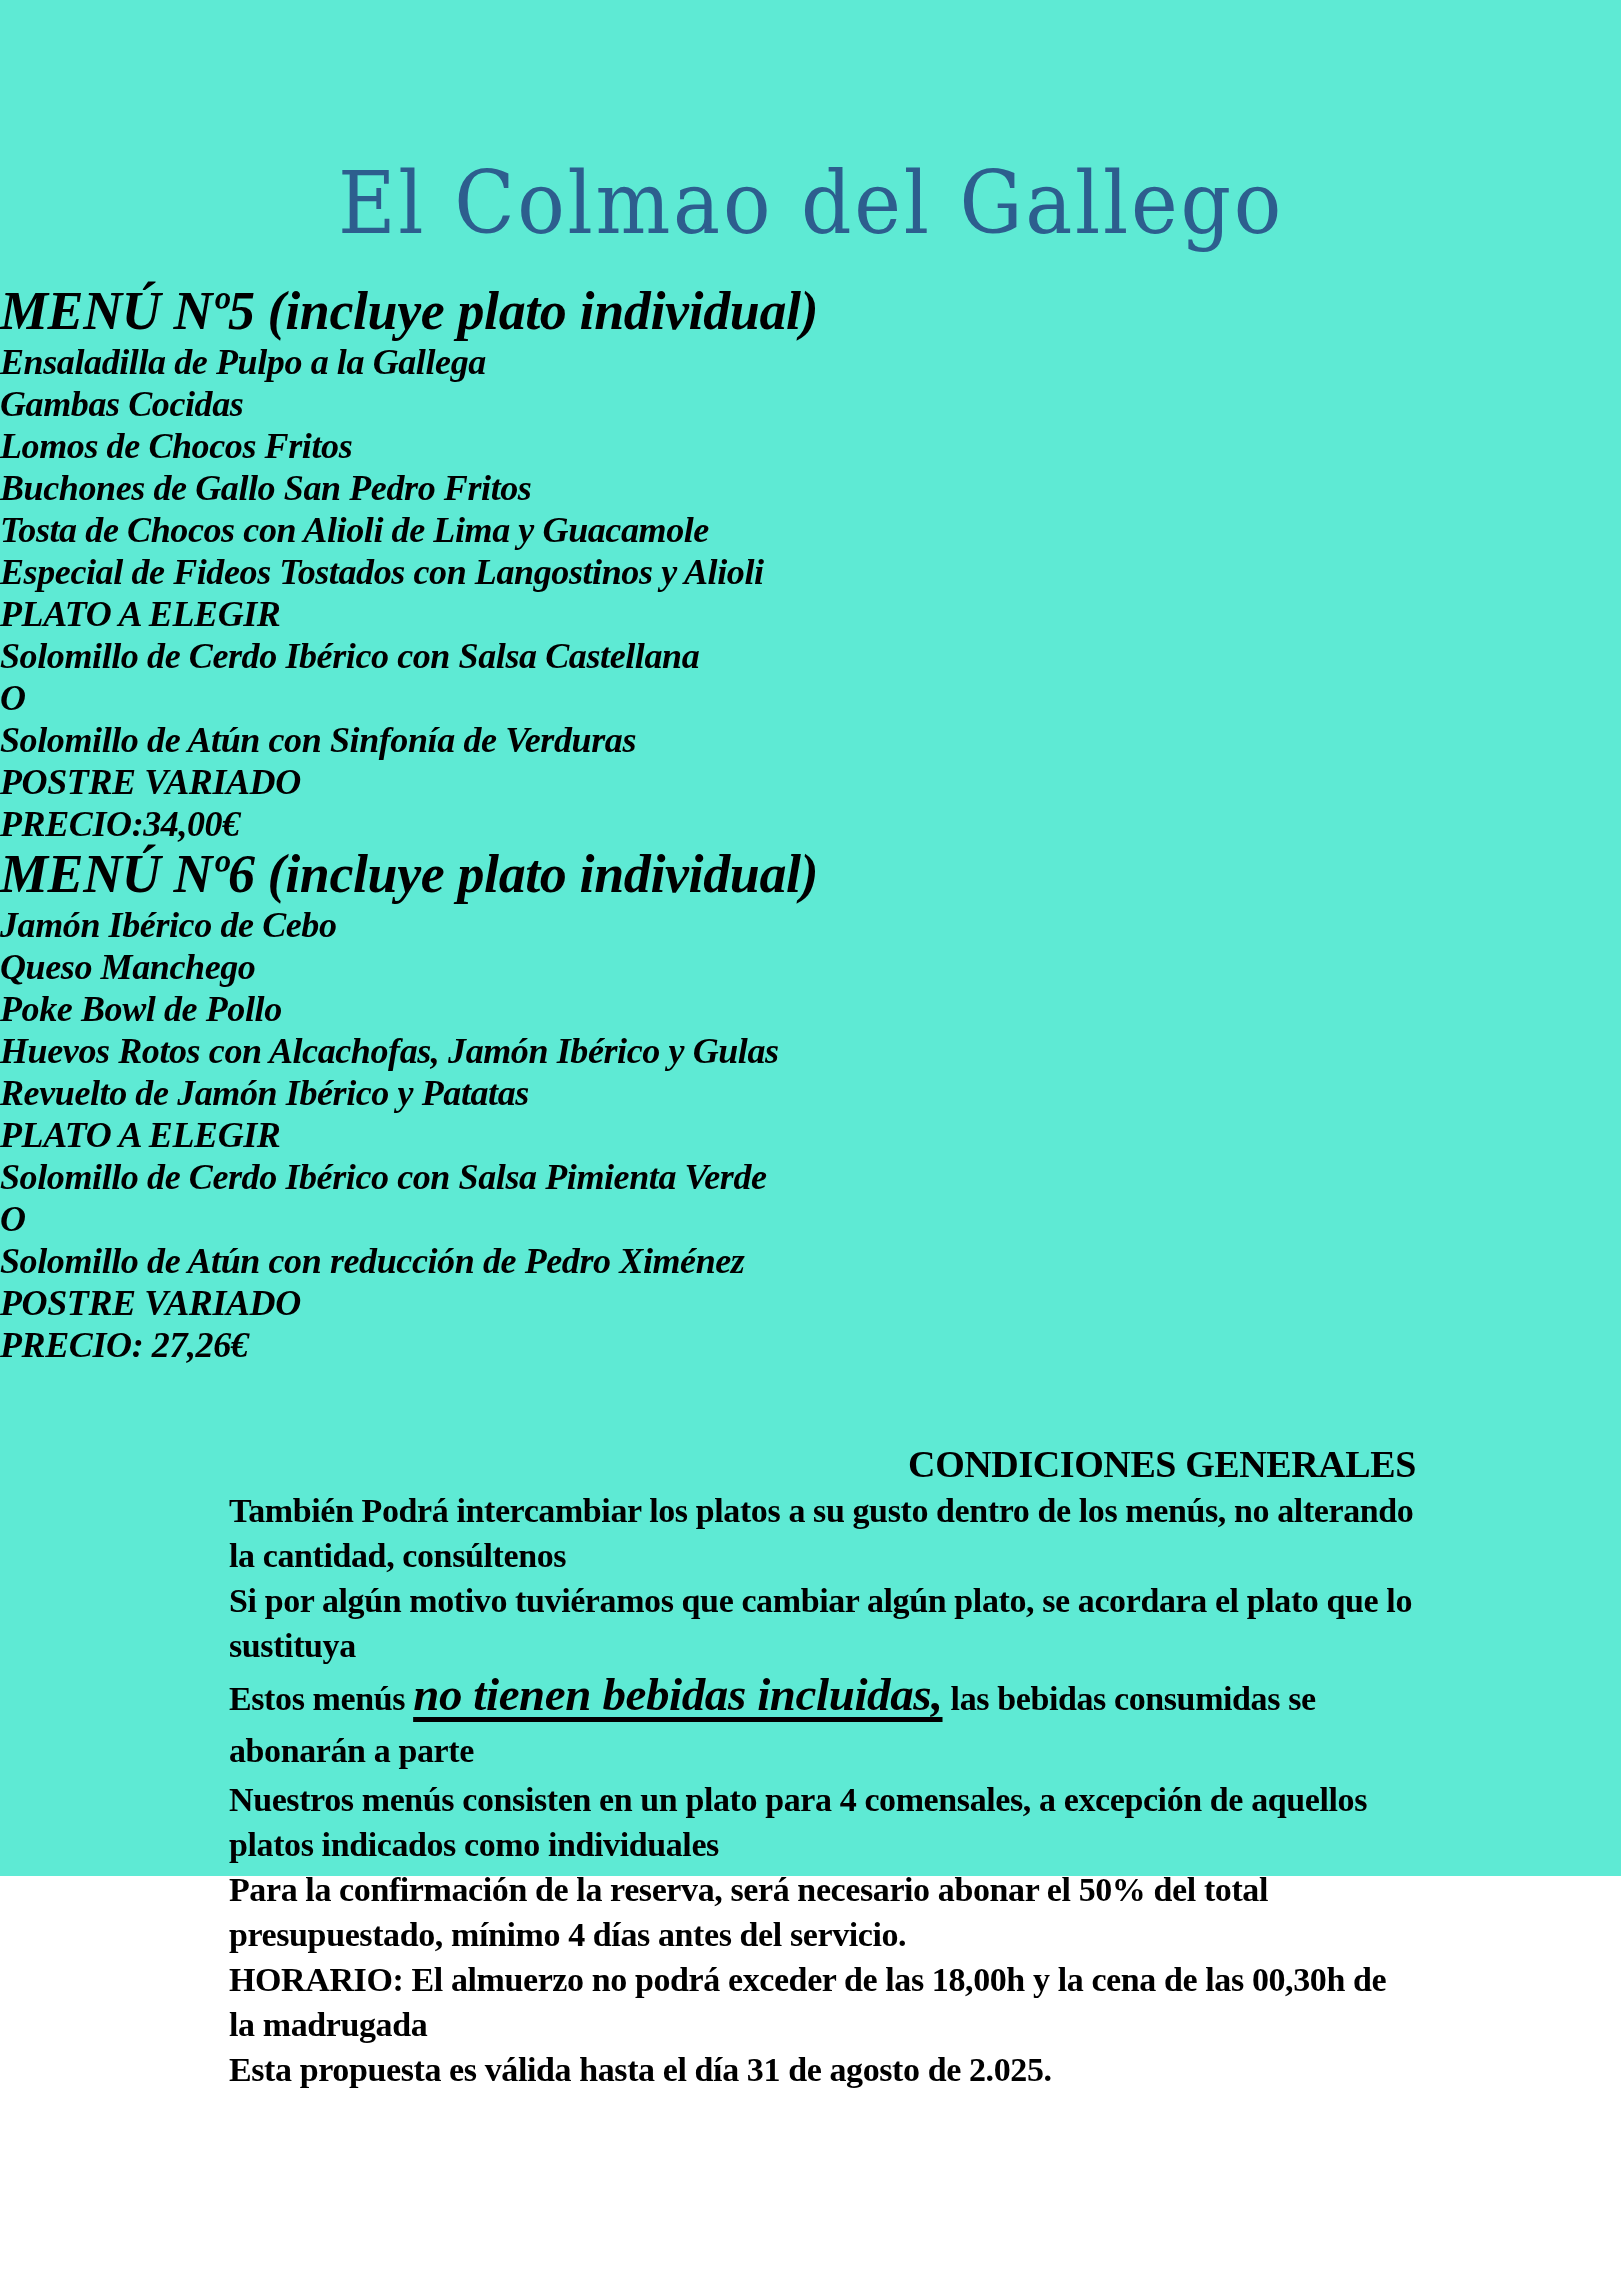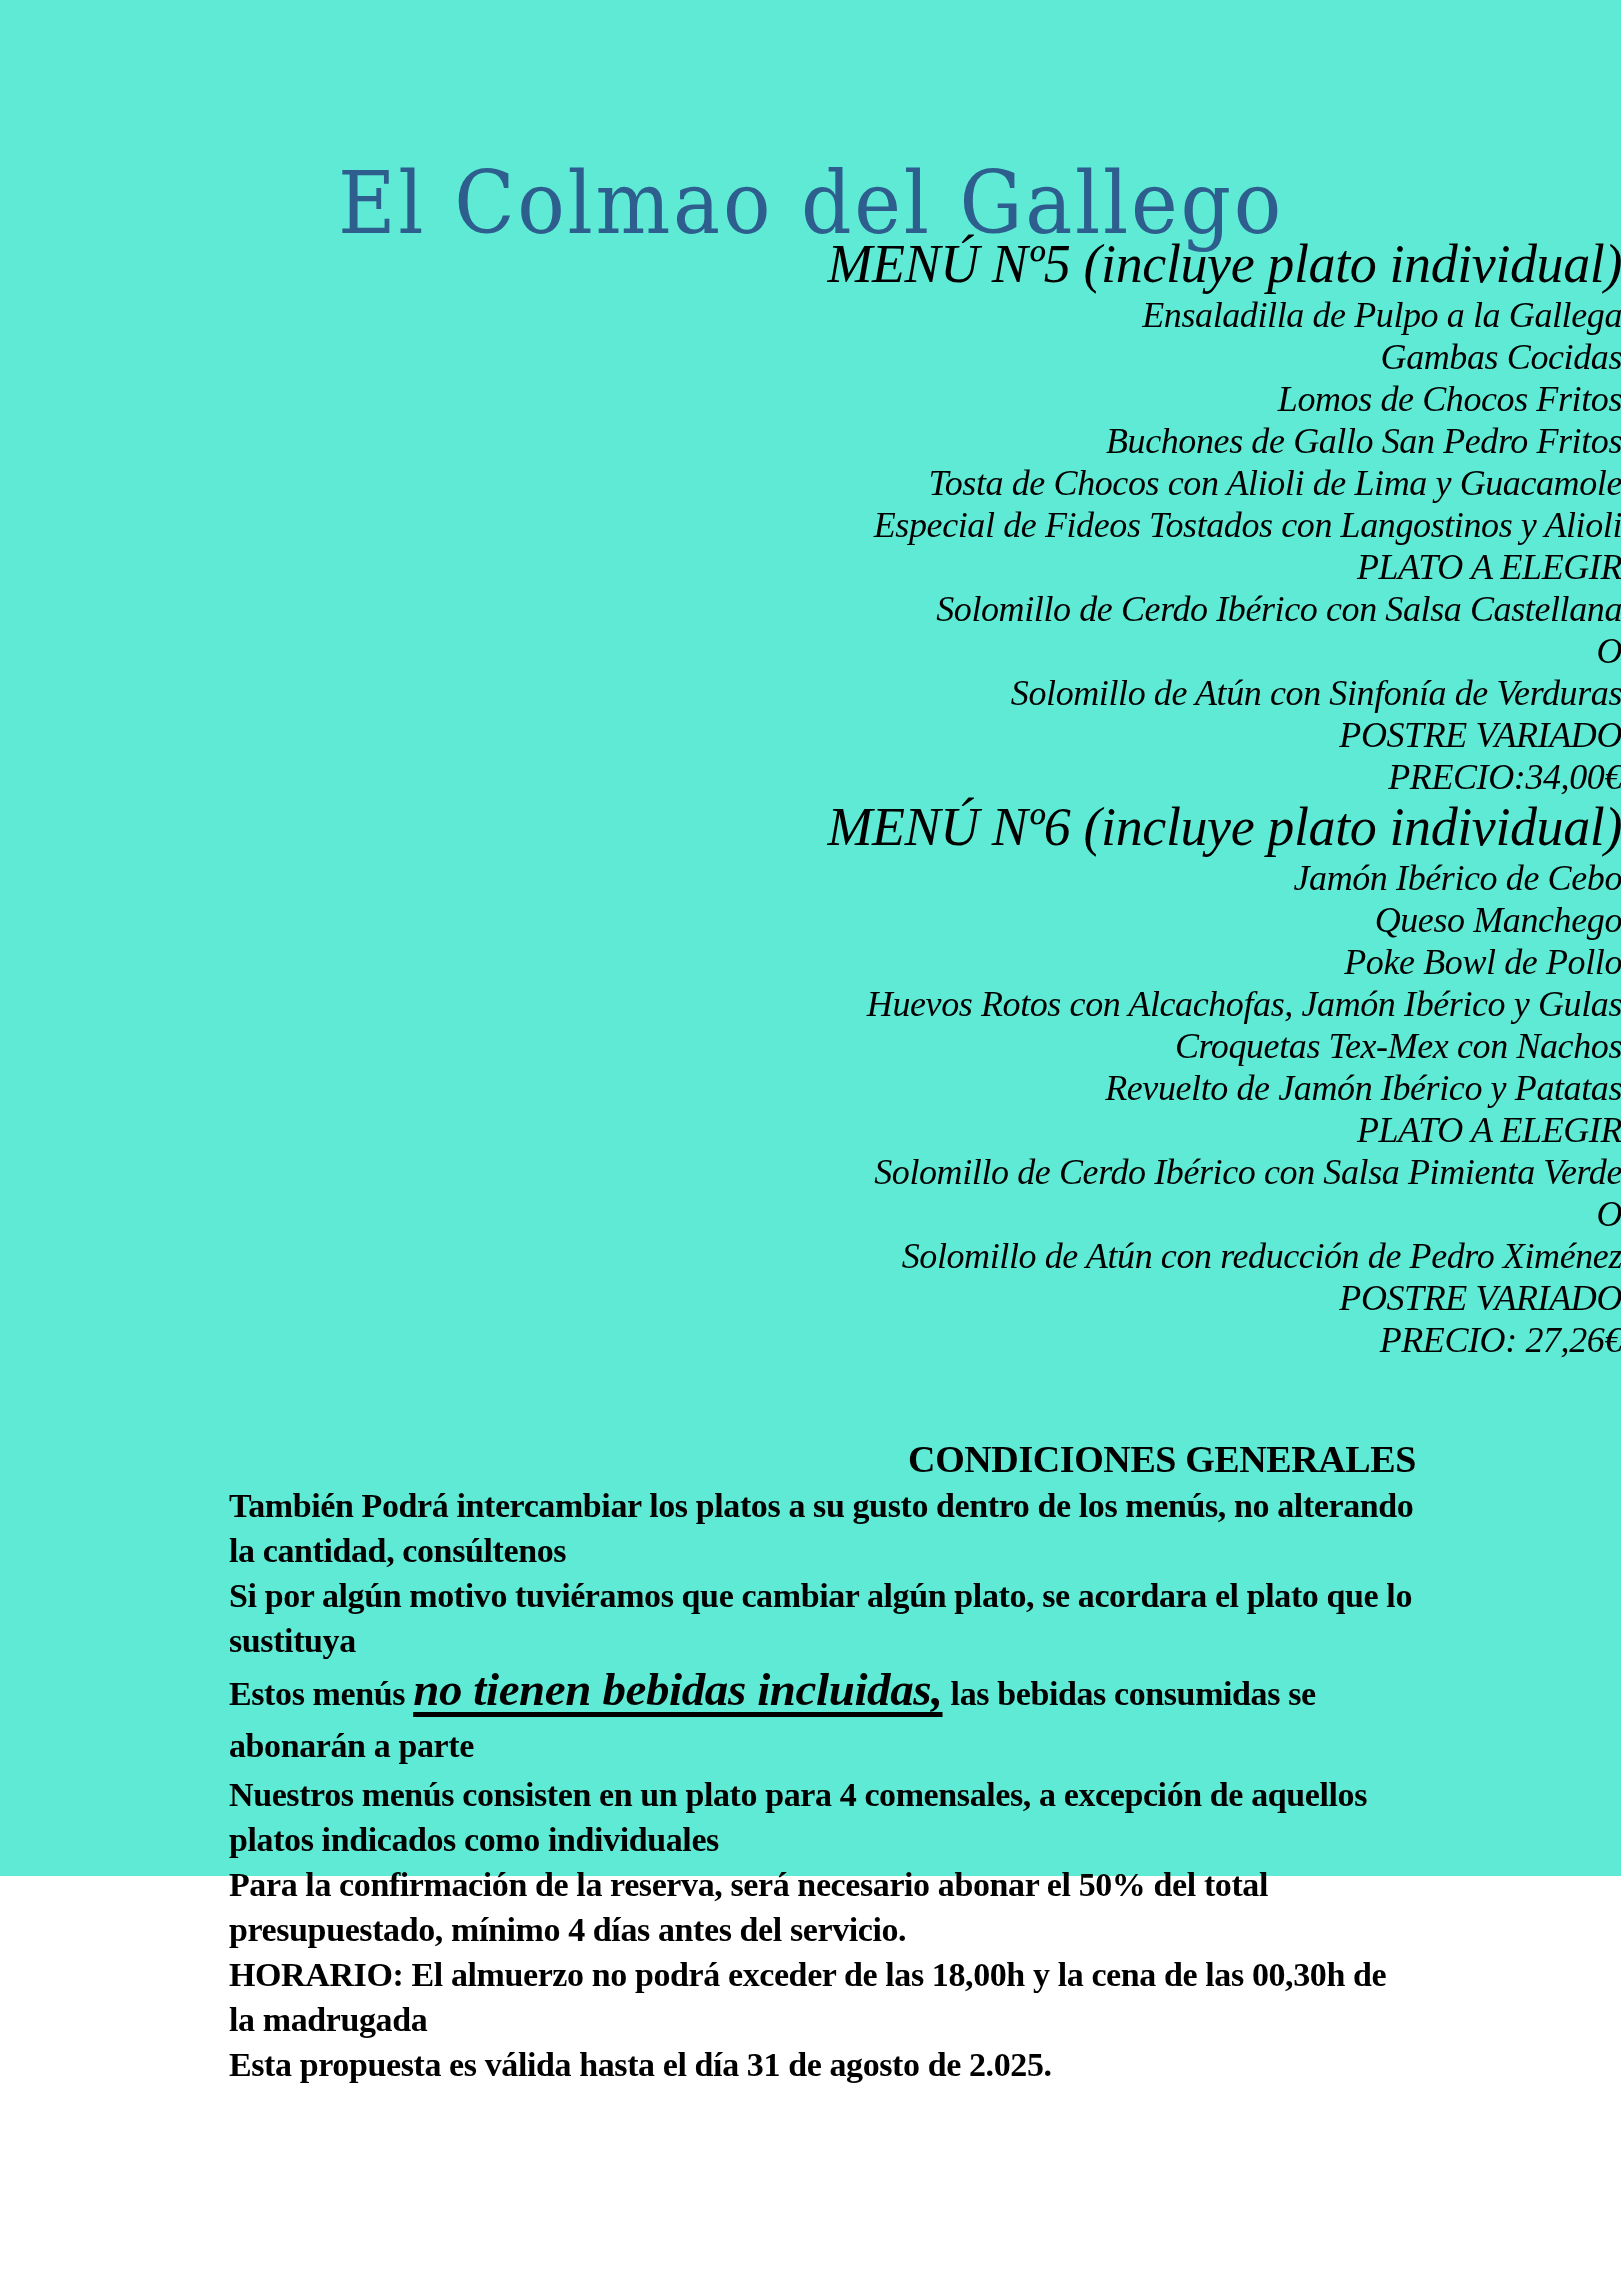--- a/index.html
+++ b/index.html
@@ -18,22 +18,23 @@
     font-family:"DejaVu Serif", serif;
     font-size:79px;
     font-weight:normal;
     letter-spacing:2.7px;
     color:#2D5E8E;
     transform:scaleY(1.08);
     transform-origin:top center;
   }
 
   .menus {
-    text-align:right;
-    font-weight:normal;
+    margin-top:47px;
+    text-align:left;
+    font-weight:bold;
     font-style:italic;
     letter-spacing:-0.4px;
   }
   .menu-title {
     font-size:54px;
     line-height:59px;
   }
   .menu-item {
     font-size:36px;
     line-height:42px;
@@ -85,21 +86,20 @@
       <div class="menu-item">POSTRE VARIADO</div>
       <div class="menu-item">PRECIO:34,00€</div>
     </div>
 
     <div>
       <div class="menu-title">MENÚ Nº6 (incluye plato individual)</div>
       <div class="menu-item">Jamón Ibérico de Cebo</div>
       <div class="menu-item">Queso Manchego</div>
       <div class="menu-item">Poke Bowl de Pollo</div>
       <div class="menu-item">Huevos Rotos con Alcachofas, Jamón Ibérico y Gulas</div>
-      <div class="menu-item">Croquetas Tex-Mex con Nachos</div>
       <div class="menu-item">Revuelto de Jamón Ibérico y Patatas</div>
       <div class="menu-item">PLATO A ELEGIR</div>
       <div class="menu-item">Solomillo de Cerdo Ibérico con Salsa Pimienta Verde</div>
       <div class="menu-item">O</div>
       <div class="menu-item">Solomillo de Atún con reducción de Pedro Ximénez</div>
       <div class="menu-item">POSTRE VARIADO</div>
       <div class="menu-item">PRECIO: 27,26€</div>
     </div>
 
   </div>

